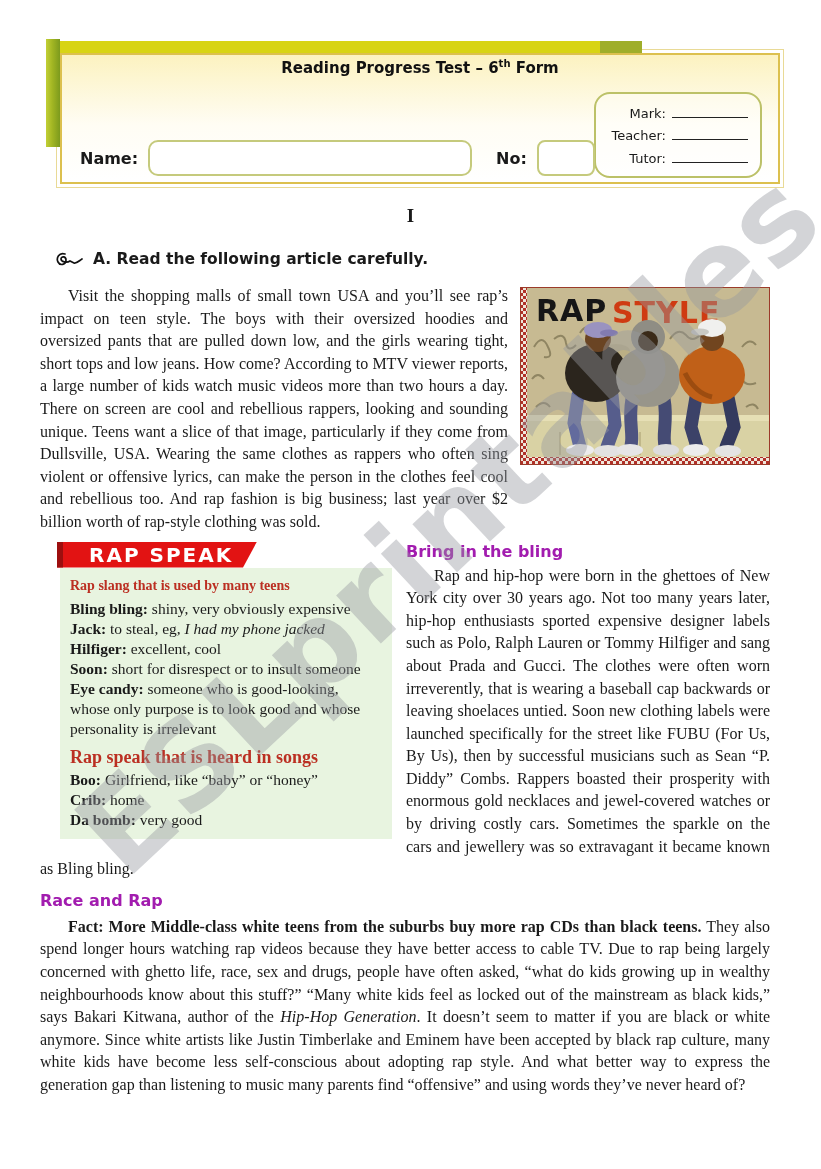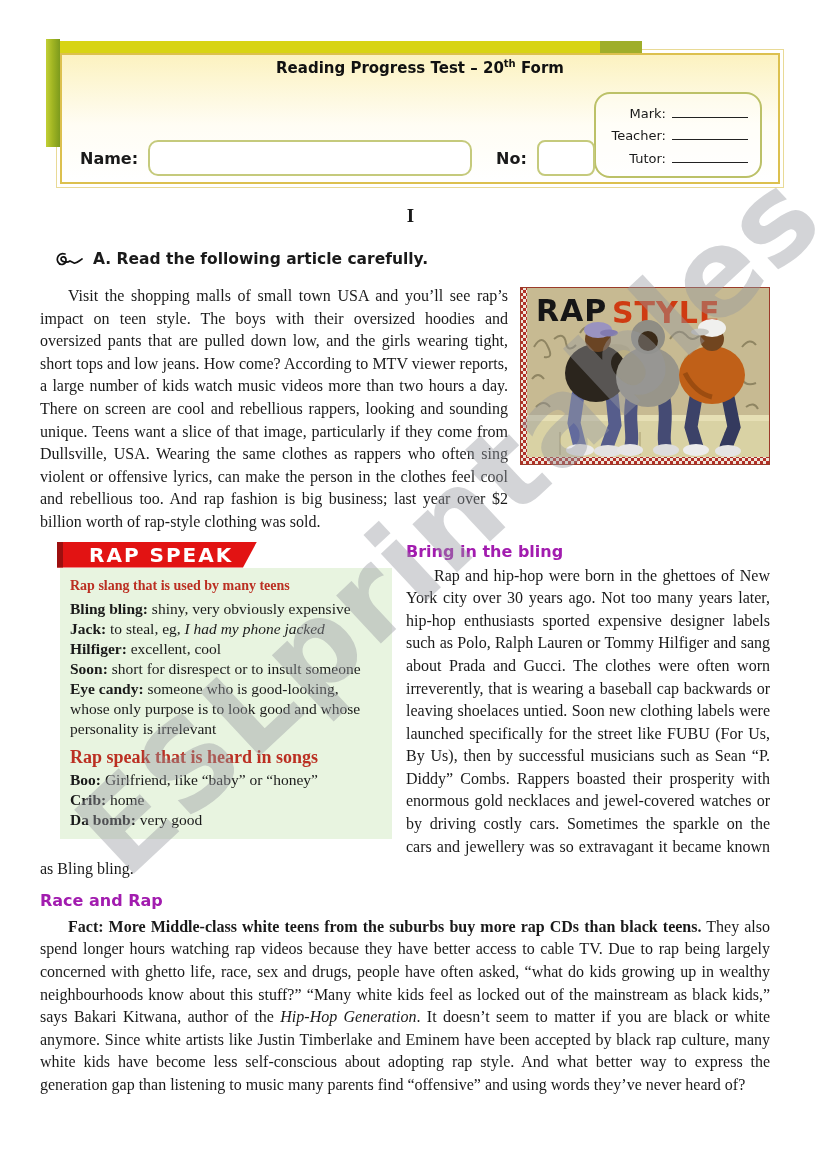--- a/index.html
+++ b/index.html
@@ -66,21 +66,21 @@
     transform:rotate(-43deg);transform-origin:0 0;letter-spacing:2px;}
   sup{font-size:10px;}
 </style>
 </head>
 <body>
 
 <div class="hdr">
   <div class="hdr-topbar"></div>
   <div class="hdr-leftbar"></div>
   <div class="hdr-panel">
-    <div class="hdr-sub"><span>Reading Progress Test – 20</span><sup>th</sup><span> Form</span></div>
+    <div class="hdr-sub"><span>Reading Progress Test – 6</span><sup>th</sup><span> Form</span></div>
 
     <div class="markbox">
       <div class="markrow">
         <span>Mark:</span>
         <span class="wline"></span>
       </div>
       <div class="markrow">
         <span>Teacher:</span>
         <span class="wline"></span>
       </div>

